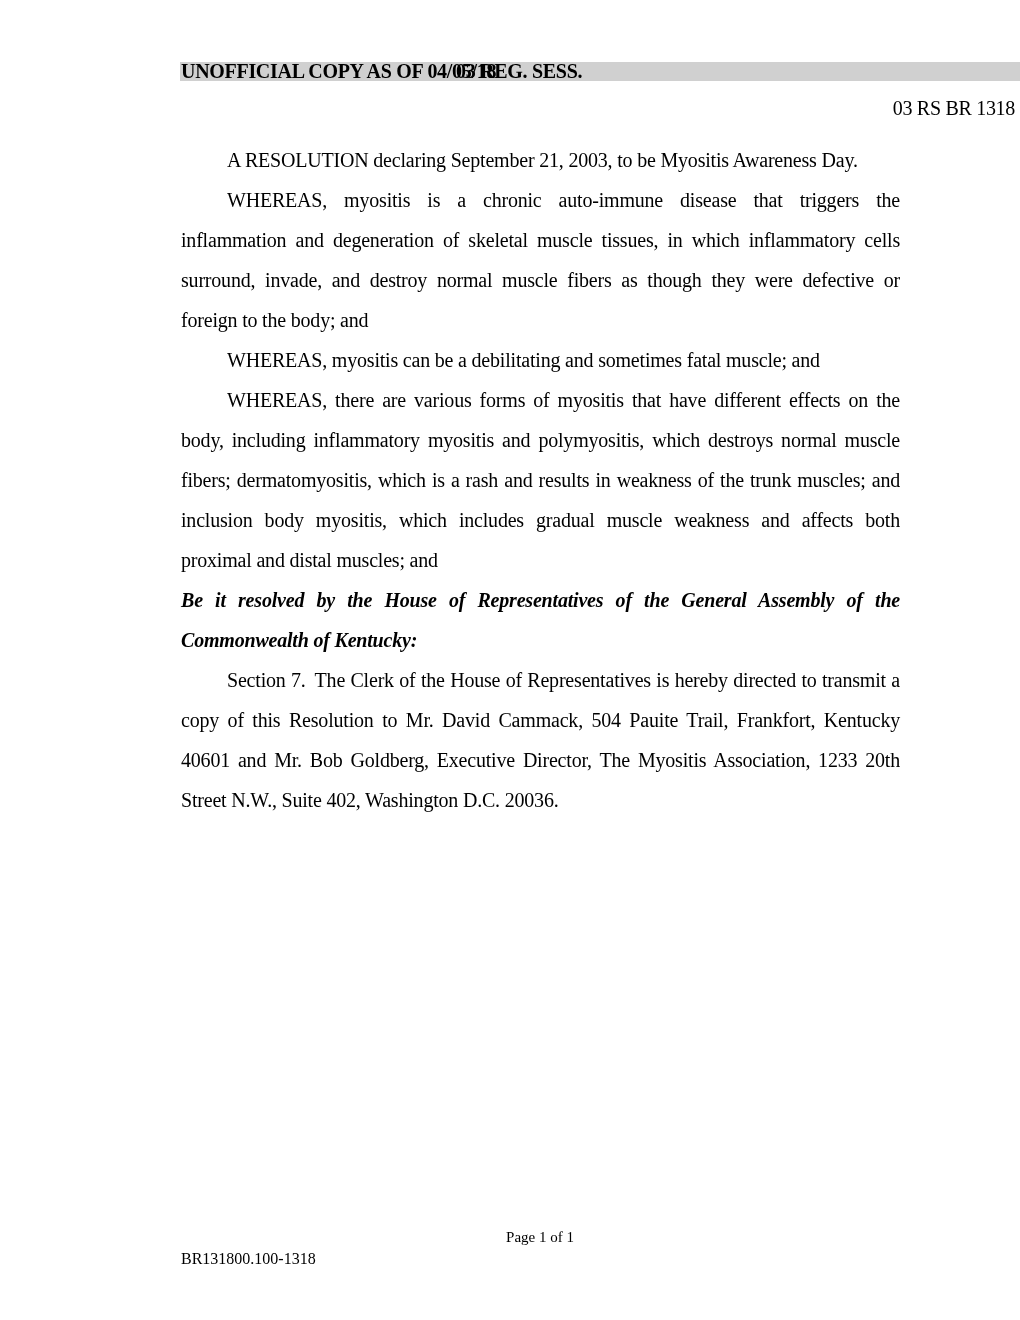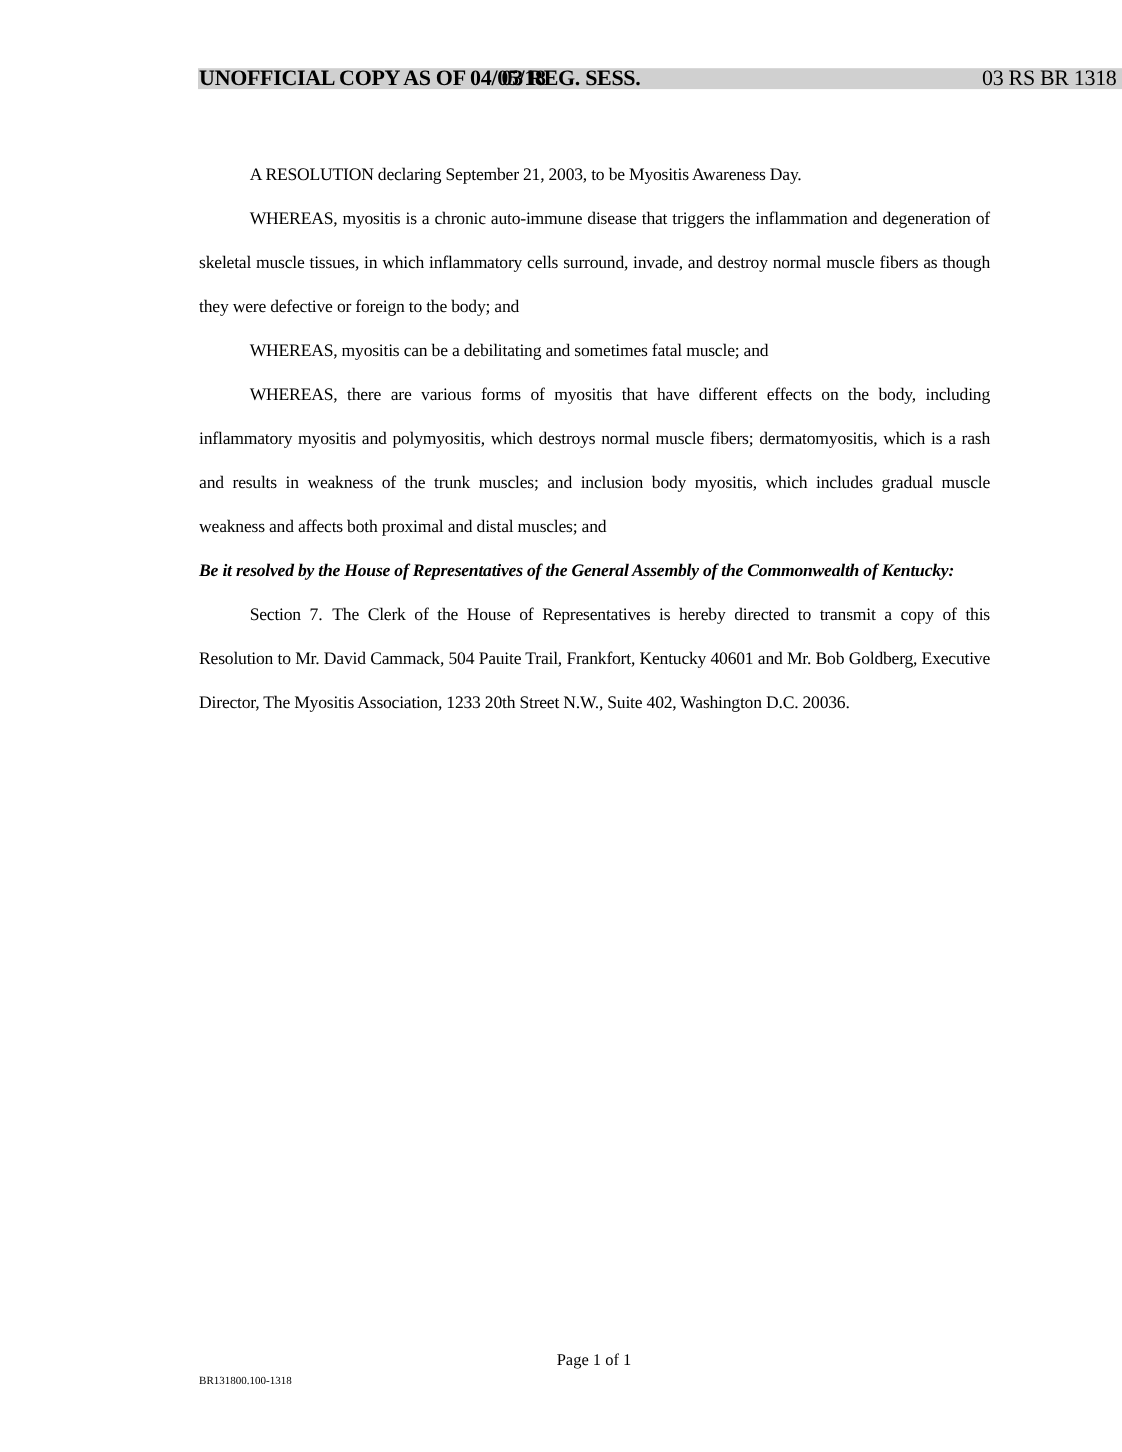--- a/index.html
+++ b/index.html
@@ -21,28 +21,28 @@
     width: 851px;
     height: 19px;
     background: #d0d0d0;
     font-size: 20px;
     line-height: 19px;
     letter-spacing: -0.3px;
   }
   .header-bar span { position: absolute; top: 0; }
   .hdr-left { left: 1px; font-weight: bold; }
   .hdr-mid { left: 276px; font-weight: bold; }
-  .hdr-right { right: 16px; }
+  .hdr-right { right: 16px; margin-top: 37px; }
 
   .body-text {
     position: absolute;
     left: 181px;
     top: 140px;
     width: 719px;
-    font-size: 16px;
+    font-size: 20px;
     line-height: 40px;
     letter-spacing: -0.2px;
   }
   .para {
     margin: 0;
     text-indent: 46px;
     text-align: justify;
   }
   .para.noindent { text-indent: 0; }
   .para.bold-italic { font-weight: bold; font-style: italic; }
@@ -53,21 +53,21 @@
     left: 0;
     width: 1080px;
     top: 1229px;
     text-align: center;
     font-size: 15px;
   }
   .footer-id {
     position: absolute;
     left: 181px;
     top: 1250px;
-    font-size: 10px;
+    font-size: 16px;
   }
 </style>
 </head>
 <body>
 
 <div class="header-bar" style="background: rgb(208, 208, 208);">
   <span class="hdr-left">UNOFFICIAL COPY AS OF  04/05/18</span>
   <span class="hdr-mid">03 REG. SESS.</span>
   <span class="hdr-right">03 RS BR 1318</span>
 </div>

